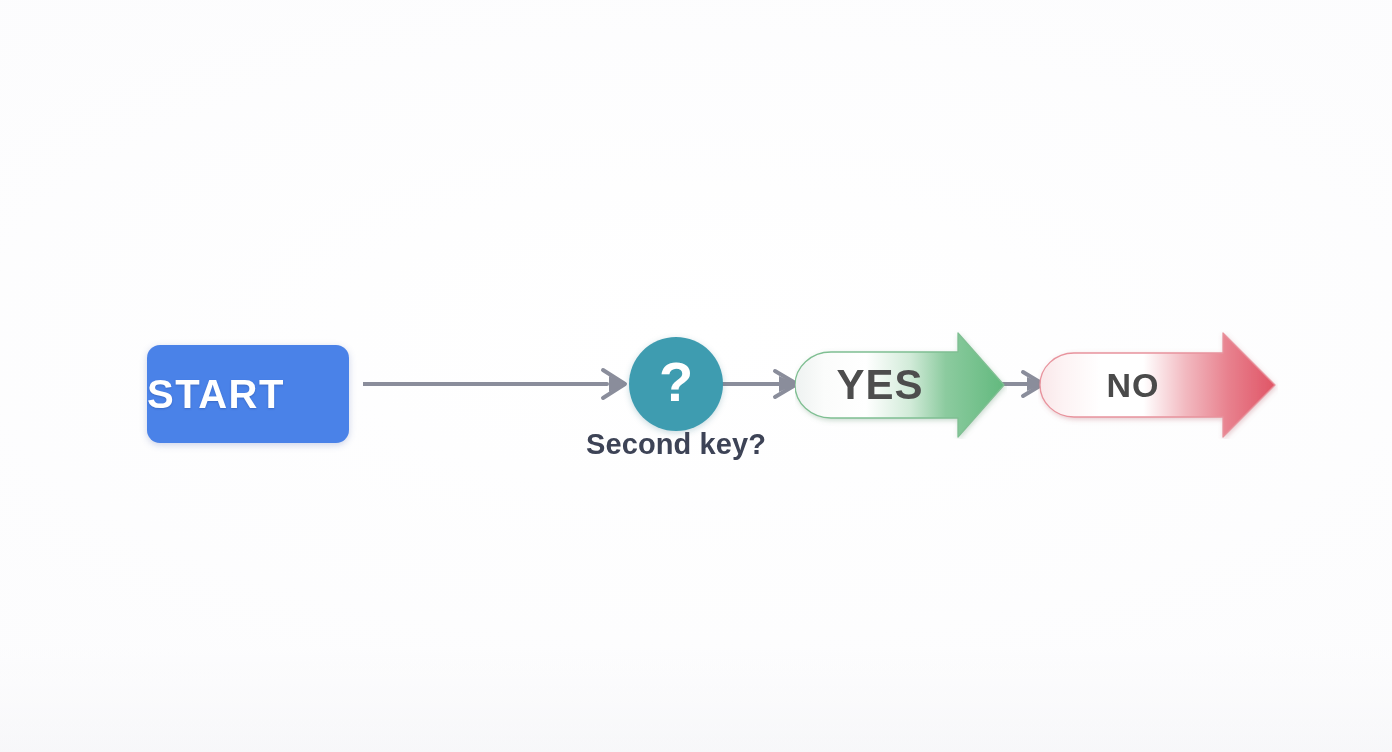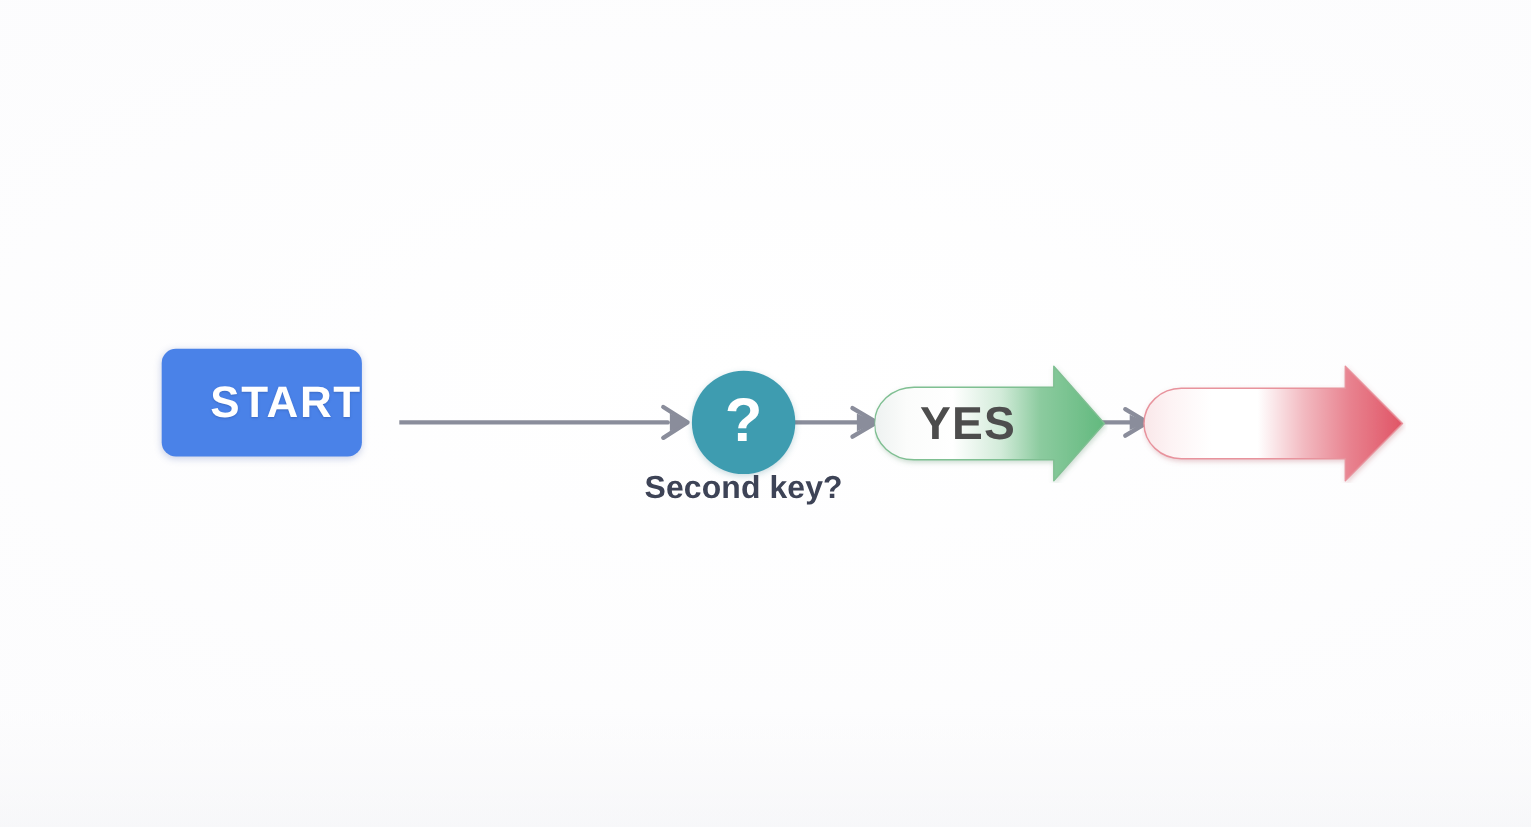--- a/index.html
+++ b/index.html
@@ -28,29 +28,29 @@
     inset: 0;
     background:
       radial-gradient(ellipse 70% 55% at 50% 45%, rgba(255,255,255,0) 0%, rgba(250,250,252,0.55) 100%);
     pointer-events: none;
   }
 
   
   #start-node {
     position: absolute;
     left: 147px;
-    top: 317px;
-    width: 182px;
+    top: 345px;
+    width: 202px;
     height: 98px;
     background: #4a82e8;
     border-radius: 13px;
     box-shadow: 0 2px 7px rgba(60,90,170,0.26);
     display: flex;
     align-items: center;
-    justify-content: flex-end;
+    justify-content: flex-start;
   }
   #start-label {
     color: #ffffff;
     font-size: 40px;
     font-weight: 700;
     letter-spacing: 1.5px;
     text-shadow: 0 1px 2px rgba(30,60,130,0.35);
     user-select: none;
   }
 
@@ -227,14 +227,17 @@
     </defs>
     <path d="M 36 22
              L 185 22
              L 185 2
              L 237 54
              L 185 106
              L 185 86
              L 36 86
              A 34 32 0 0 1 36 22 Z" fill="url(#noGrad)" stroke="#e8939d" stroke-width="1.3" stroke-linejoin="round" filter="url(#noShadow)"></path>
   </svg>
+  <div id="no-label">
+    <span>NO</span>
+  </div>
 
 </div>
 
 </body></html>

